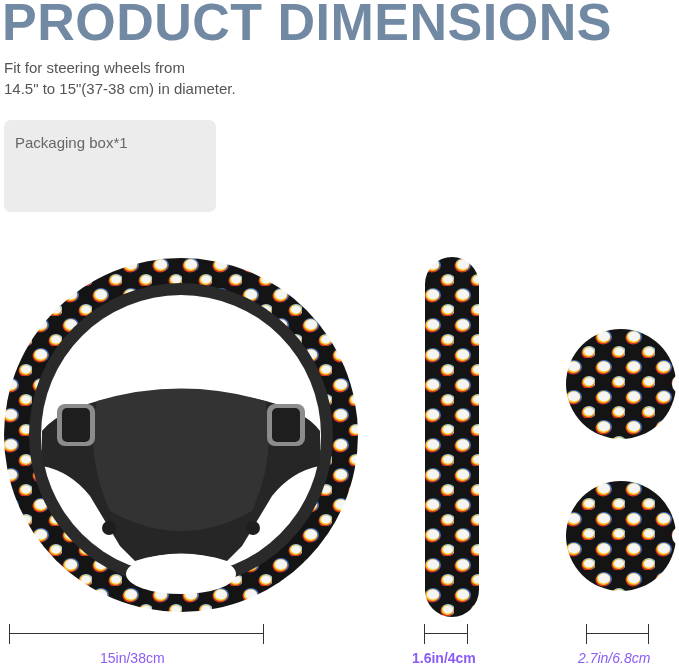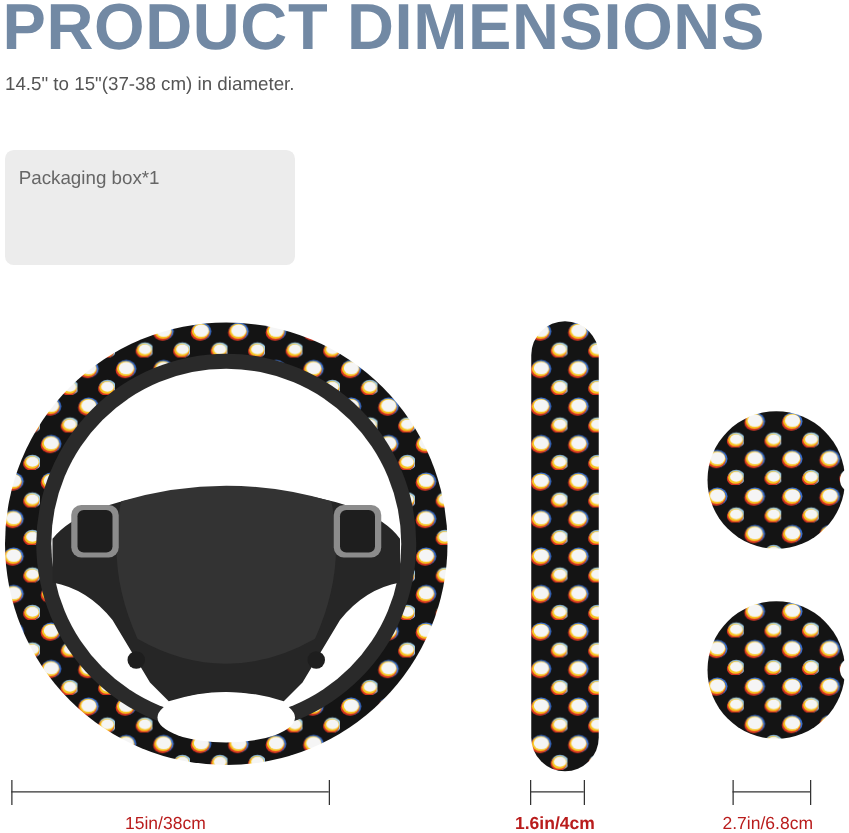--- a/index.html
+++ b/index.html
@@ -3,35 +3,36 @@
 <meta charset="utf-8">
 <style>
   html, body { margin: 0; padding: 0; background: #ffffff; }
   body { width: 679px; height: 666px; position: relative; overflow: hidden;
          font-family: "Liberation Sans", sans-serif; }
   .title { position: absolute; left: 2px; top: -6px; margin: 0;
            font-family: "Liberation Sans", sans-serif; font-weight: bold;
            font-size: 52px; letter-spacing: 0.5px; color: #7289a4; line-height: 56px; white-space: nowrap; }
   .fit { position: absolute; left: 4px; top: 57px; color: #555; font-size: 15px; line-height: 21px; }
   .fit div { white-space: nowrap; }
-  .contents { position: absolute; left: 4px; top: 120px; width: 232px; height: 92px;
+  .contents { position: absolute; left: 4px; top: 120px; width: 212px; height: 92px;
               background: #ececec; border-radius: 7px; box-sizing: border-box;
               padding: 10px 0 0 11px; color: #666; font-size: 15px; line-height: 25px; }
   .abs { position: absolute; }
   .dim-line { position: absolute; height: 1px; background: #333; }
   .tick { position: absolute; width: 1px; background: #333; }
-  .dim-label { position: absolute; font-size: 14px; color: #b91c1c; white-space: nowrap; top: 650px; }
+  .dim-label { position: absolute; font-size: 14px; color: #8b5cf6; white-space: nowrap; top: 650px; }
   svg { display: block; }
 </style>
 </head>
 <body>
 
 <h1 class="title">PRODUCT DIMENSIONS</h1>
 
 <div class="fit">
+  <div>Fit for steering wheels from</div>
   <div>14.5" to 15"(37-38 cm) in diameter.</div>
 </div>
 
 <div class="contents">
   <div>Packaging box*1</div>
 </div>
 
 <svg width="0" height="0" style="position:absolute">
   <defs>
     <pattern id="dots" width="30" height="30" patternUnits="userSpaceOnUse">
@@ -97,13 +98,13 @@
   <div class="dim-line" style="left:424px; top:633px; width:43px;"></div>
   <div class="tick" style="left:467px; top:624px; height:20px;"></div>
 </div>
 <div class="dim-label" style="left:412px;font-weight:bold;">1.6in/4cm</div>
 
 <div>
   <div class="tick" style="left:586px; top:624px; height:20px;"></div>
   <div class="dim-line" style="left:586px; top:633px; width:62px;"></div>
   <div class="tick" style="left:648px; top:624px; height:20px;"></div>
 </div>
-<div class="dim-label" style="left:578px;">2.7in/6.8cm</div>
+<div class="dim-label" style="left:578px;font-style:italic;">2.7in/6.8cm</div>
 
 </body></html>

